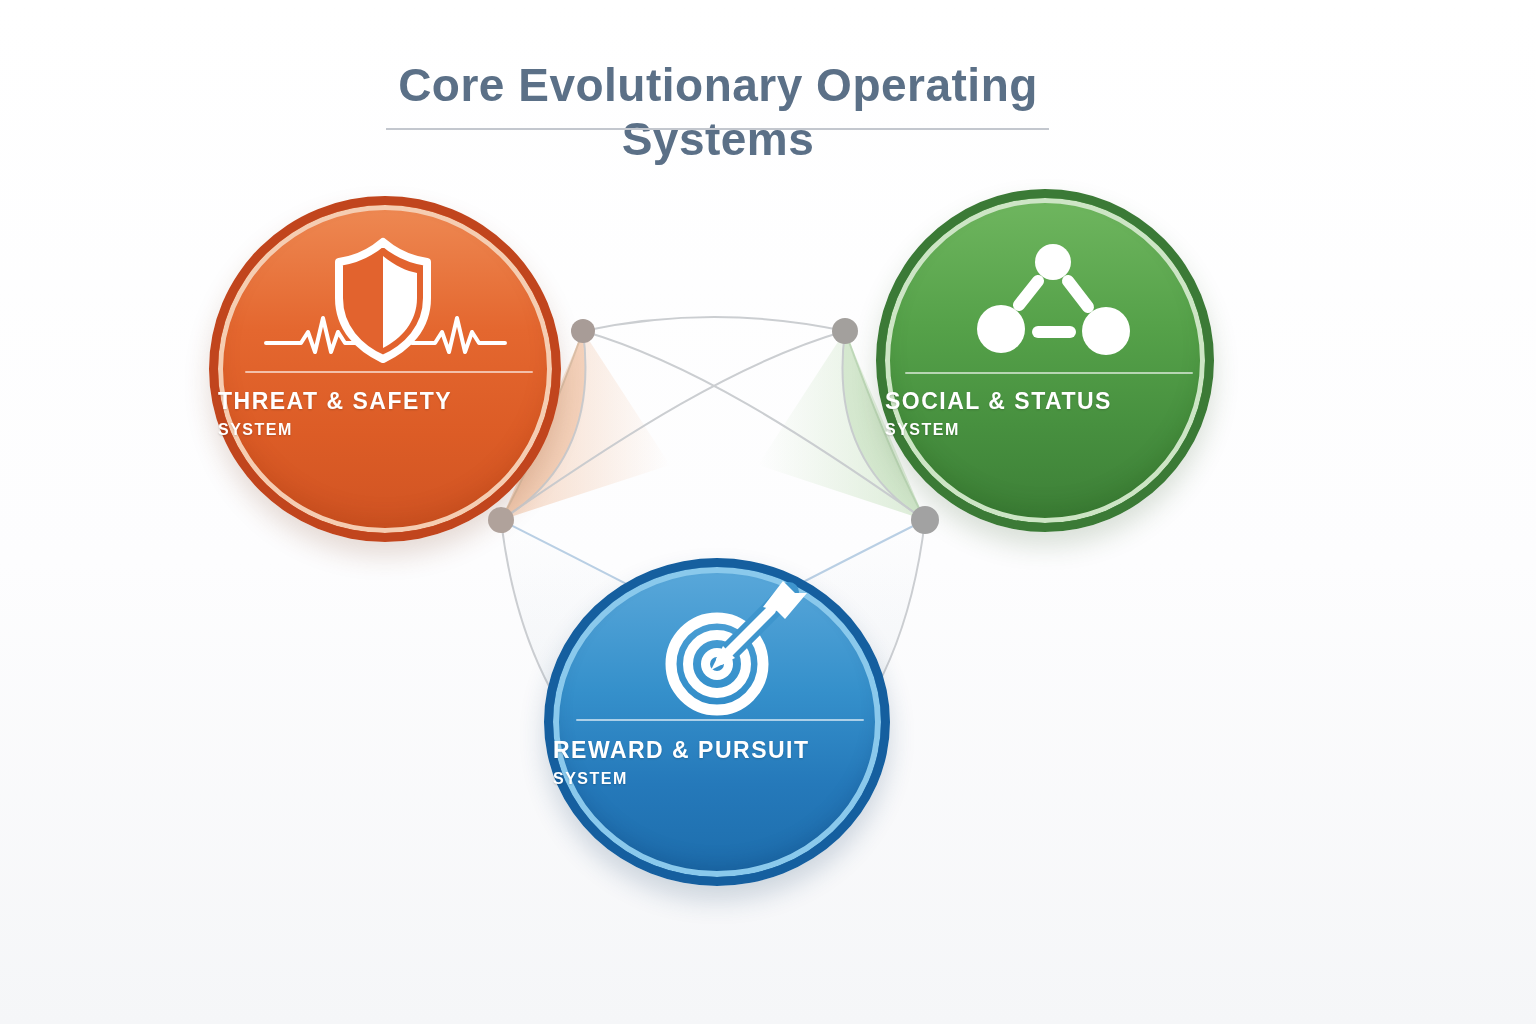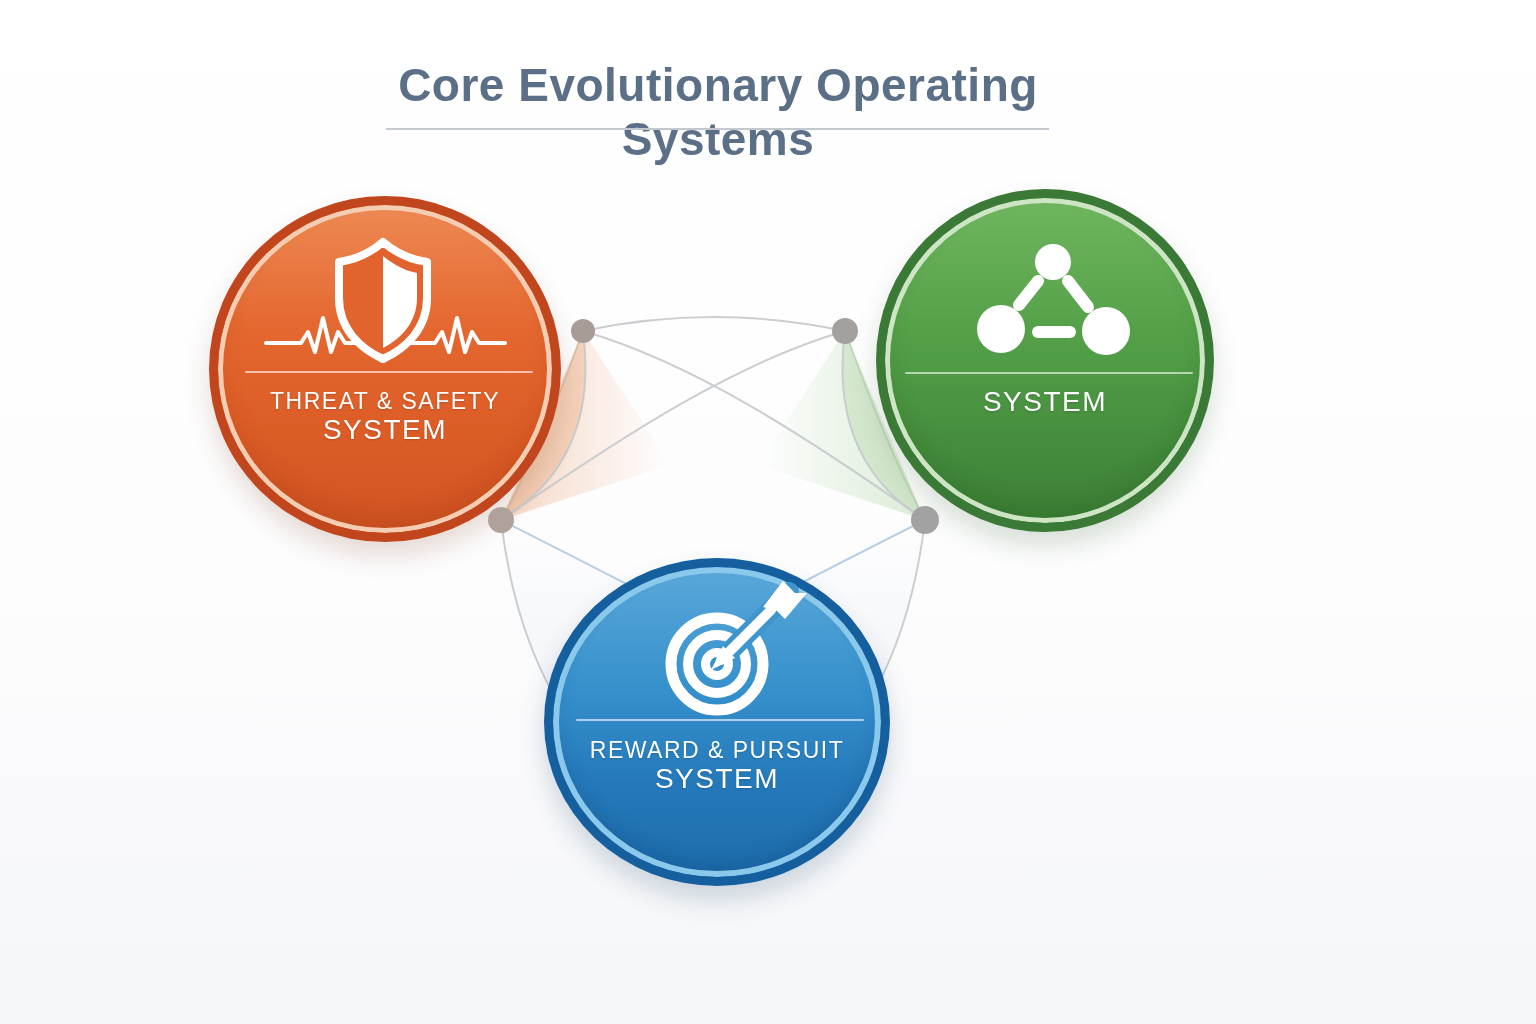--- a/index.html
+++ b/index.html
@@ -53,25 +53,25 @@
 
   .divider{
     position:absolute;height:2px;width:288px;
     background:rgba(255,255,255,.6);border-radius:1px;
   }
   .sys-threat .divider{left:27px;top:166px;}
   .sys-social .divider{left:20px;top:174px;}
   .sys-reward .divider{left:23px;top:152px;}
 
   .label{
-    position:absolute;left:0;right:0;text-align:center;color:#ffffff;
-    text-shadow:0 1px 2px rgba(0,0,0,.18);font-weight:normal;
+    position:absolute;left:0;right:0;text-align:left;color:#ffffff;
+    text-shadow:0 1px 2px rgba(0,0,0,.18);font-weight:bold;
   }
   .label .l1{font-size:23px;letter-spacing:1.5px;line-height:28px;}
-  .label .l2{font-size:28px;letter-spacing:1.5px;line-height:26px;margin-top:2px;}
+  .label .l2{font-size:16px;letter-spacing:1.5px;line-height:26px;margin-top:2px;}
   .sys-threat .label{top:182px;}
   .sys-social .label{top:189px;}
   .sys-reward .label{top:169px;}
 
   .icon-svg{position:absolute;left:0;top:0;}
 </style>
 </head>
 <body>
 
 <div class="stage">
@@ -144,20 +144,21 @@
           <line x1="153" y1="83" x2="134" y2="107"></line>
           <line x1="183" y1="83" x2="203" y2="109"></line>
           <line x1="153" y1="134" x2="185" y2="134"></line>
         </g>
         <circle cx="168" cy="64" r="18" fill="#ffffff"></circle>
         <circle cx="116" cy="131" r="24" fill="#ffffff"></circle>
         <circle cx="221" cy="133" r="24" fill="#ffffff"></circle>
       </svg>
       <div class="divider"></div>
       <div class="label">
+        <div class="l1">SOCIAL &amp; STATUS</div>
         <div class="l2">SYSTEM</div>
       </div>
     </div>
   </div>
 
   <div class="sys sys-reward">
     <div class="inner">
       <svg class="icon-svg" width="328" height="310" viewBox="0 0 328 310">
         <circle cx="164" cy="97" r="46" fill="none" stroke="#ffffff" stroke-width="11"></circle>
         <circle cx="164" cy="97" r="29" fill="none" stroke="#ffffff" stroke-width="10"></circle>

